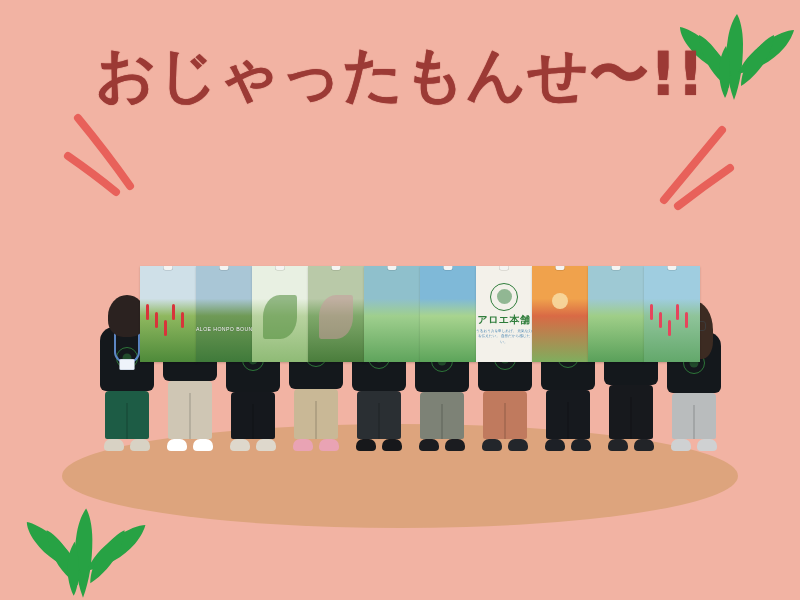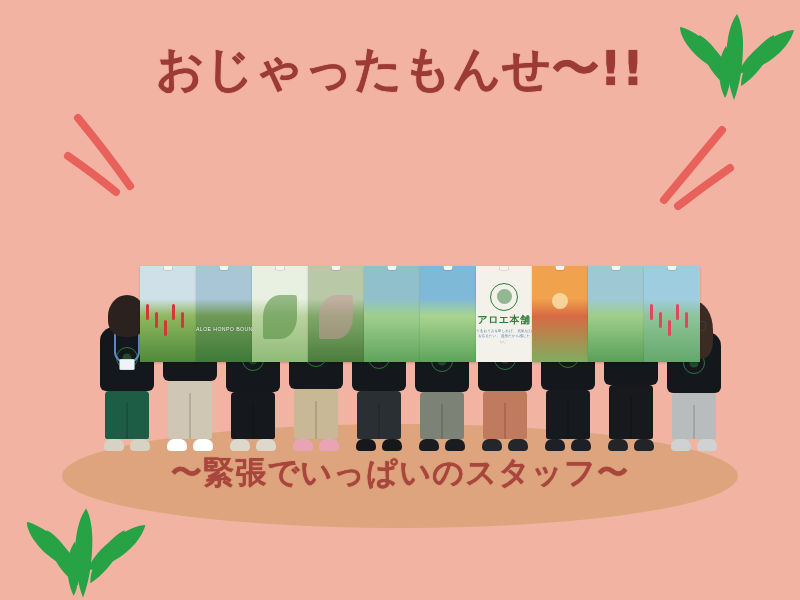--- a/index.html
+++ b/index.html
@@ -23,21 +23,21 @@
   .headline{
     position:absolute;left:0;right:0;top:44px;
     text-align:center;
     color:#9c3a35;
     font-weight:700;
     letter-spacing:.02em;
     line-height:1;
     pointer-events:none;
   }
   .head-line1{
-    font-size:48px;
+    font-size:60px;
     font-family:"DejaVu Sans","Liberation Sans",sans-serif;
     text-shadow:0 0 1px #9c3a35;
   }
   .head-line2{
     margin-top:12px;
     font-size:46px;
     font-family:"DejaVu Sans","Liberation Sans",sans-serif;
     text-shadow:0 0 1px #9c3a35;
   }
 
@@ -400,15 +400,14 @@
       <div class="panel" style="background: linear-gradient(rgb(159, 205, 224) 0%, rgb(159, 205, 224) 34%, rgb(143, 196, 154) 52%, rgb(99, 168, 107) 100%);">
         <div class="clip"></div>
         <div style="position: absolute; left: 10%; top: 40%; width: 3px; height: 16px; border-radius: 2px; background: rgb(229, 69, 92);"></div>
         <div style="position: absolute; left: 26%; top: 48%; width: 3px; height: 16px; border-radius: 2px; background: rgb(229, 69, 92);"></div>
         <div style="position: absolute; left: 42%; top: 56%; width: 3px; height: 16px; border-radius: 2px; background: rgb(229, 69, 92);"></div>
         <div style="position: absolute; left: 58%; top: 40%; width: 3px; height: 16px; border-radius: 2px; background: rgb(229, 69, 92);"></div>
         <div style="position: absolute; left: 74%; top: 48%; width: 3px; height: 16px; border-radius: 2px; background: rgb(229, 69, 92);"></div>
       </div>
     </div>
 
-  <div class="caption">〜緊張でいっぱいのスタッフ〜</div>
 
 </div>
 
 </body></html>

